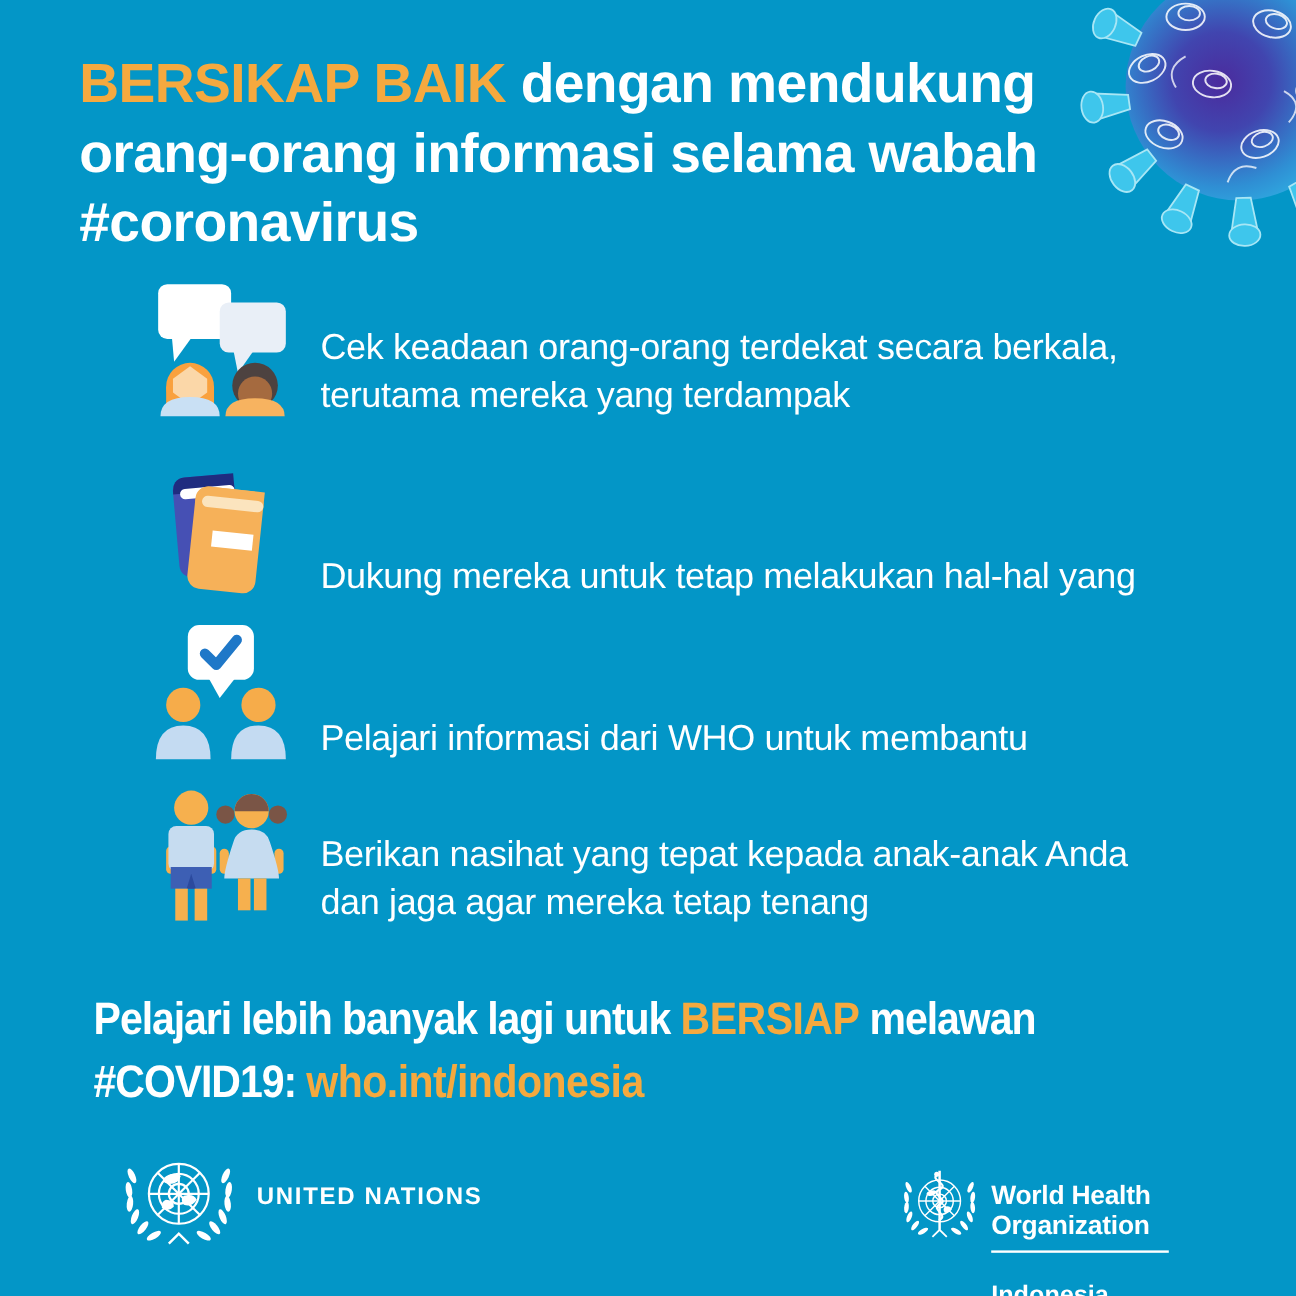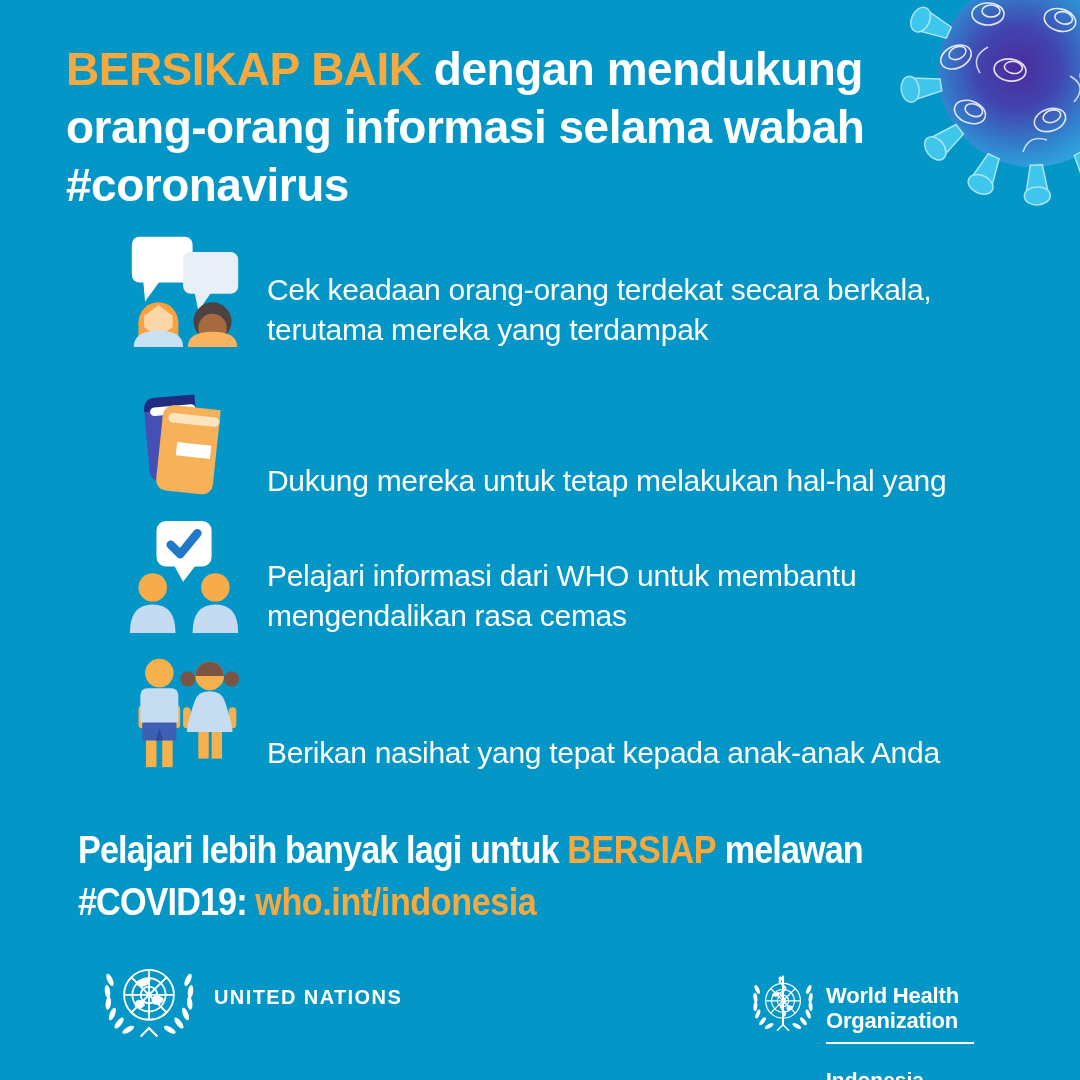--- a/index.html
+++ b/index.html
@@ -146,21 +146,20 @@
         <path d="M48 48 L72 48 L58 66 Z" fill="#FFFFFF"></path>
         <polyline points="45,27 55,37 73,15" fill="none" stroke="#1F78C8" stroke-width="9" stroke-linecap="round" stroke-linejoin="round"></polyline>
         <circle cx="26" cy="72" r="15" fill="#F6AC4A"></circle>
         <path d="M2 120 q0 -30 24 -30 q24 0 24 30 Z" fill="#C4DBF2"></path>
         <circle cx="92" cy="72" r="15" fill="#F6AC4A"></circle>
         <path d="M68 120 q0 -30 24 -30 q24 0 24 30 Z" fill="#C4DBF2"></path>
       </svg>
     </div>
     <div class="tip-text">
       <div>Pelajari informasi dari WHO untuk membantu</div>
-      <div>mengendalikan rasa cemas</div>
     </div>
   </div>
 
   <div class="tip-row" style="top:653px">
     <div class="tip-icon">
       <svg viewBox="0 0 120 120" aria-hidden="true">
         <circle cx="33" cy="18" r="15" fill="#F6B04E"></circle>
         <rect x="11" y="52" width="9" height="24" rx="4" fill="#F6B04E"></rect>
         <rect x="46" y="52" width="9" height="24" rx="4" fill="#F6B04E"></rect>
         <rect x="13" y="34" width="40" height="40" rx="7" fill="#C6DCF0"></rect>
@@ -174,20 +173,21 @@
         <path d="M71 21 a15 15 0 0 1 30 0 Z" fill="#7A5546"></path>
         <rect x="58" y="54" width="8" height="22" rx="4" fill="#F6B04E"></rect>
         <rect x="106" y="54" width="8" height="22" rx="4" fill="#F6B04E"></rect>
         <path d="M62 80 Q62 72 70 48 Q73 37 86 37 Q99 37 102 48 Q110 72 110 80 Z" fill="#C6DCF0"></path>
         <rect x="74" y="80" width="11" height="28" fill="#F6B04E"></rect>
         <rect x="88" y="80" width="11" height="28" fill="#F6B04E"></rect>
       </svg>
     </div>
     <div class="tip-text">
       <div>Berikan nasihat yang tepat kepada anak-anak Anda</div>
+      <div>dan jaga agar mereka tetap tenang</div>
     </div>
   </div>
 
   <div class="footer">
     <div><span>Pelajari lebih banyak lagi untuk </span><span class="hl-orange">BERSIAP</span><span> melawan</span></div>
     <div><span>#COVID19: </span><span class="hl-orange">who.int/indonesia</span></div>
   </div>
 
   <svg class="un-logo" viewBox="0 0 130 110" aria-hidden="true">
     <g stroke="#FFFFFF" stroke-width="2.2" fill="none">

